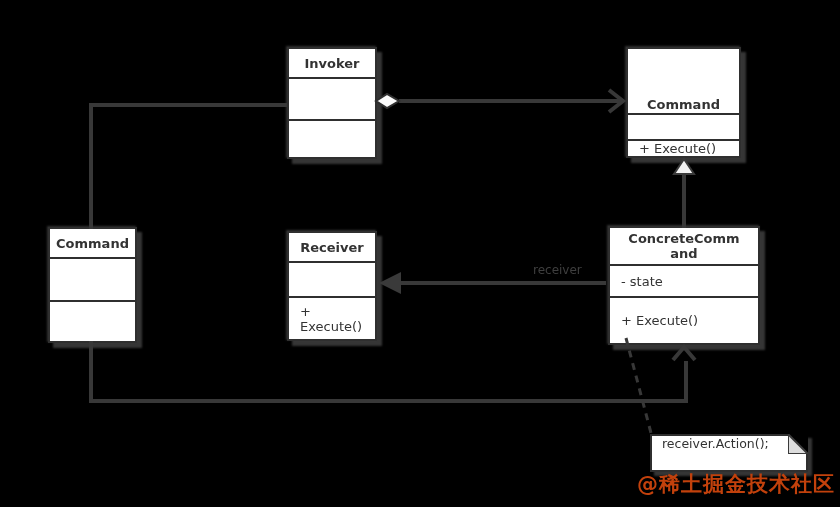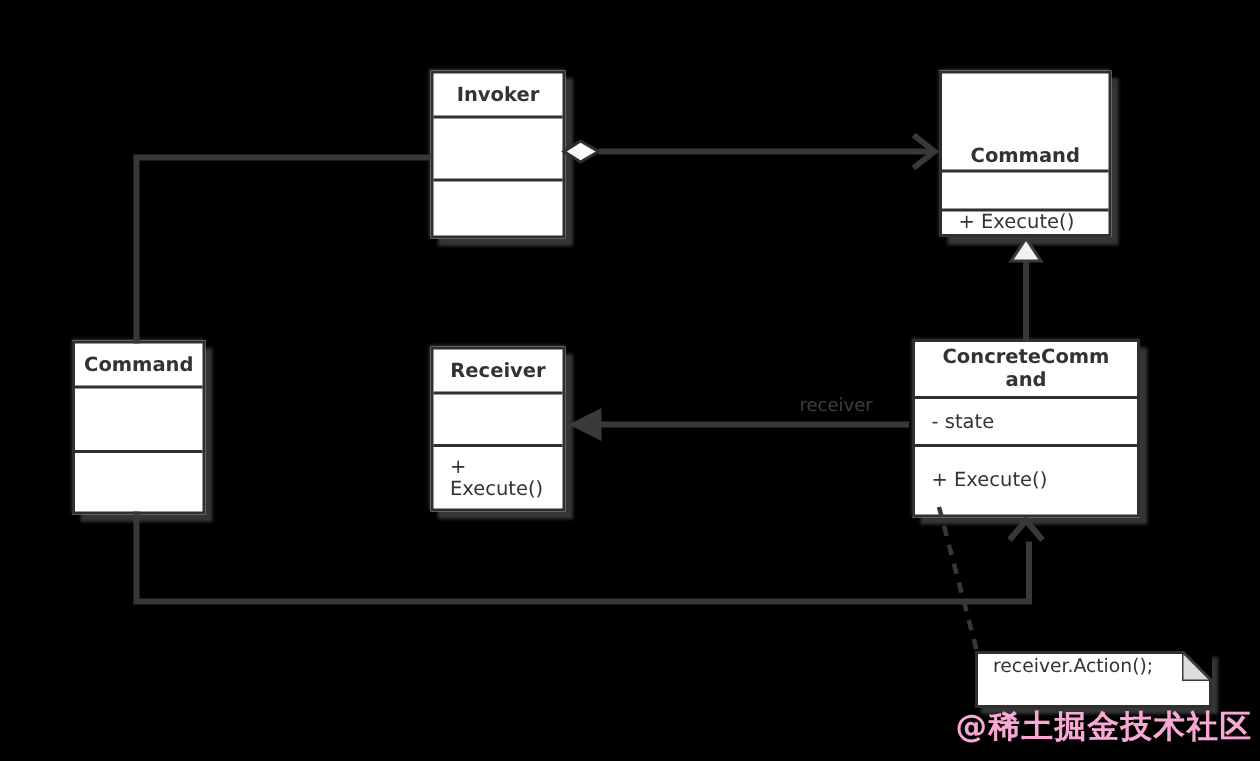--- a/index.html
+++ b/index.html
@@ -35,21 +35,21 @@
     position:absolute;left:650px;top:434px;width:158px;height:38px;background:#ffffff;
     border:2px solid #2f2f2f;box-sizing:border-box;z-index:3;display:flex;align-items:flex-start;
     font-size:12.5px;color:#333;padding-left:10px;box-shadow:4px 4px 2px rgba(105,105,105,.5);
   }
   #note-fold{position:absolute;top:-2px;right:-2px;width:20px;height:20px;}
   
   #role-label{
     position:absolute;left:533px;top:263px;font-size:12px;color:#3f3f3f;z-index:4;
   }
   #watermark{
-    position:absolute;right:5px;top:470px;font-size:21px;font-weight:bold;color:#f9a8d4;
+    position:absolute;right:5px;top:470px;font-size:21px;font-weight:bold;color:#c2410c;
     letter-spacing:1px;z-index:4;white-space:nowrap;
   }
 </style>
 </head>
 <body>
 
 <div id="stage">
 
   <svg id="connectors" width="840" height="507" viewBox="0 0 840 507">
 

